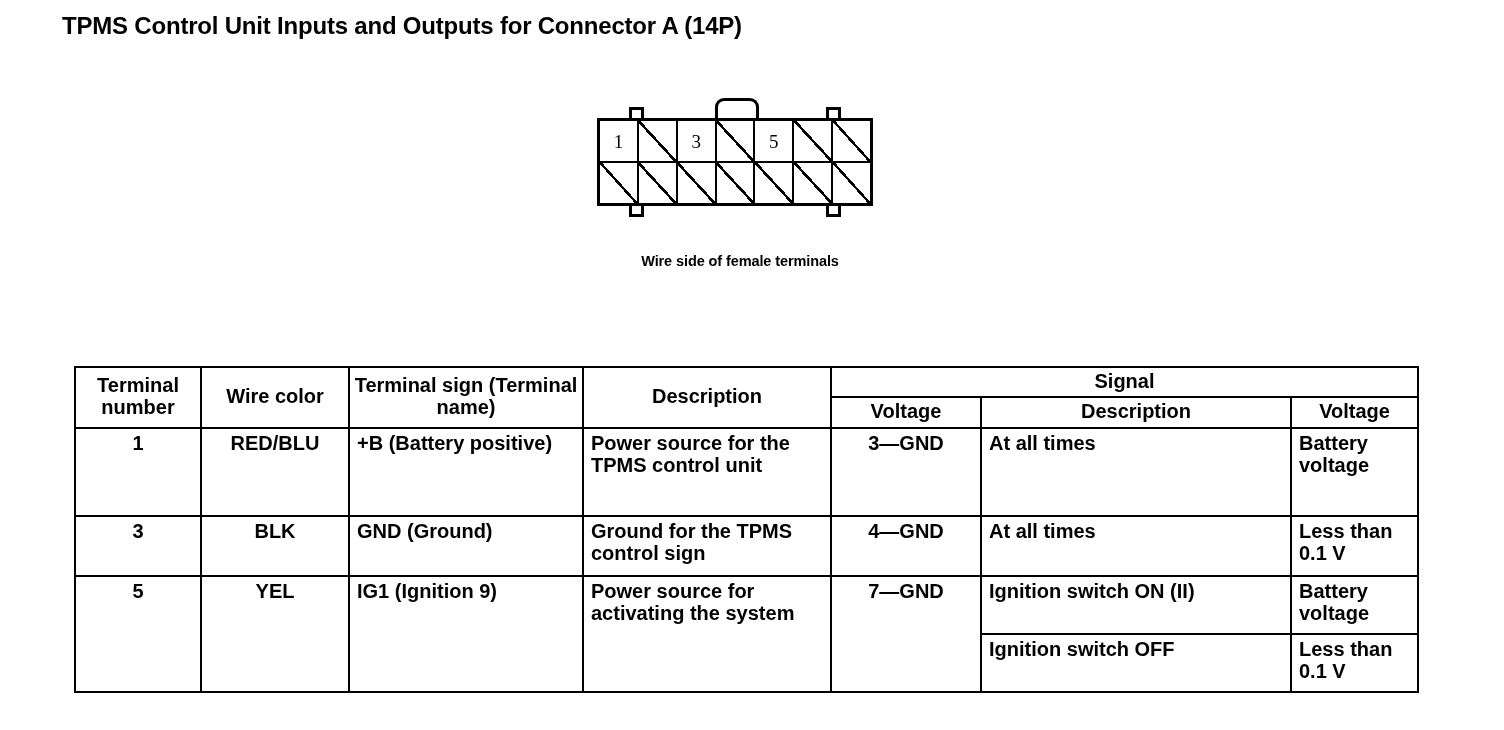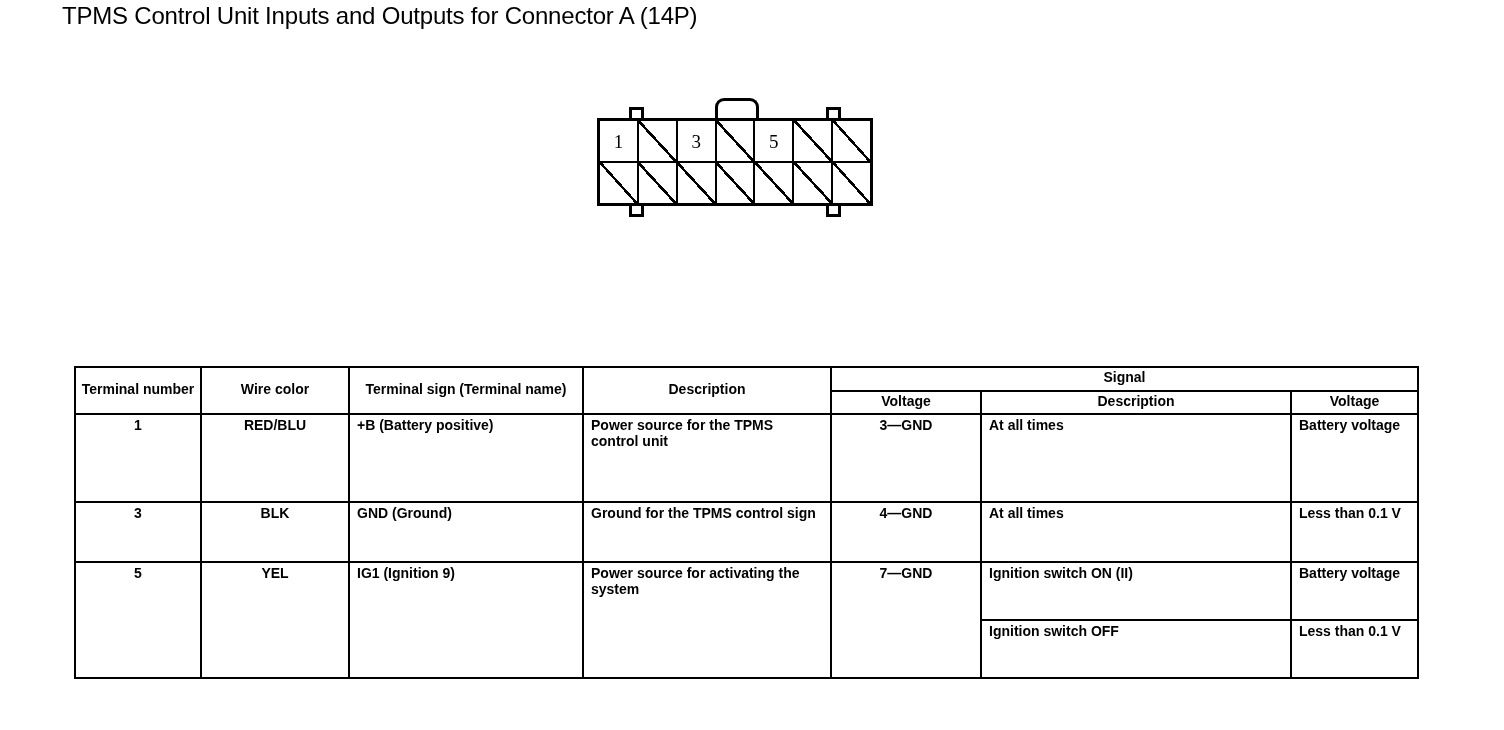--- a/index.html
+++ b/index.html
@@ -13,23 +13,23 @@
     position: relative;
     font-family: "Liberation Sans", sans-serif;
     color: #000000;
     overflow: hidden;
   }
 
   
   #page-title {
     position: absolute;
     left: 62px;
-    top: 2px;
+    top: 12px;
     font-size: 24px;
-    font-weight: normal;
+    font-weight: bold;
     letter-spacing: -0.2px;
     white-space: nowrap;
   }
 
   
   #connector-figure {
     position: absolute;
     left: 560px;
     top: 90px;
     width: 360px;
@@ -126,21 +126,21 @@
   }
 
   
   #spec-table {
     position: absolute;
     left: 74px;
     top: 366px;
     width: 1343px;
     border-collapse: collapse;
     table-layout: fixed;
-    font-size: 14px;
+    font-size: 20px;
     font-weight: bold;
     background: #fff;
   }
   #spec-table th,
   #spec-table td {
     border: 2px solid #000;
     padding: 3px 7px 5px 7px;
     vertical-align: top;
     line-height: 1.12;
     font-weight: bold;
@@ -206,20 +206,21 @@
       <div class="connector-cell slashed"></div>
       <div class="connector-cell slashed"></div>
       <div class="connector-cell slashed"></div>
       <div class="connector-cell slashed"></div>
       <div class="connector-cell slashed"></div>
       <div class="connector-cell slashed"></div>
       <div class="connector-cell slashed"></div>
     </div>
   </div>
 
+  <div id="connector-caption">Wire side of female terminals</div>
 </div>
 
 <table id="spec-table">
   <colgroup>
     <col class="col-term-num">
     <col class="col-wire">
     <col class="col-sign">
     <col class="col-desc">
     <col class="col-sig-term">
     <col class="col-sig-cond">

